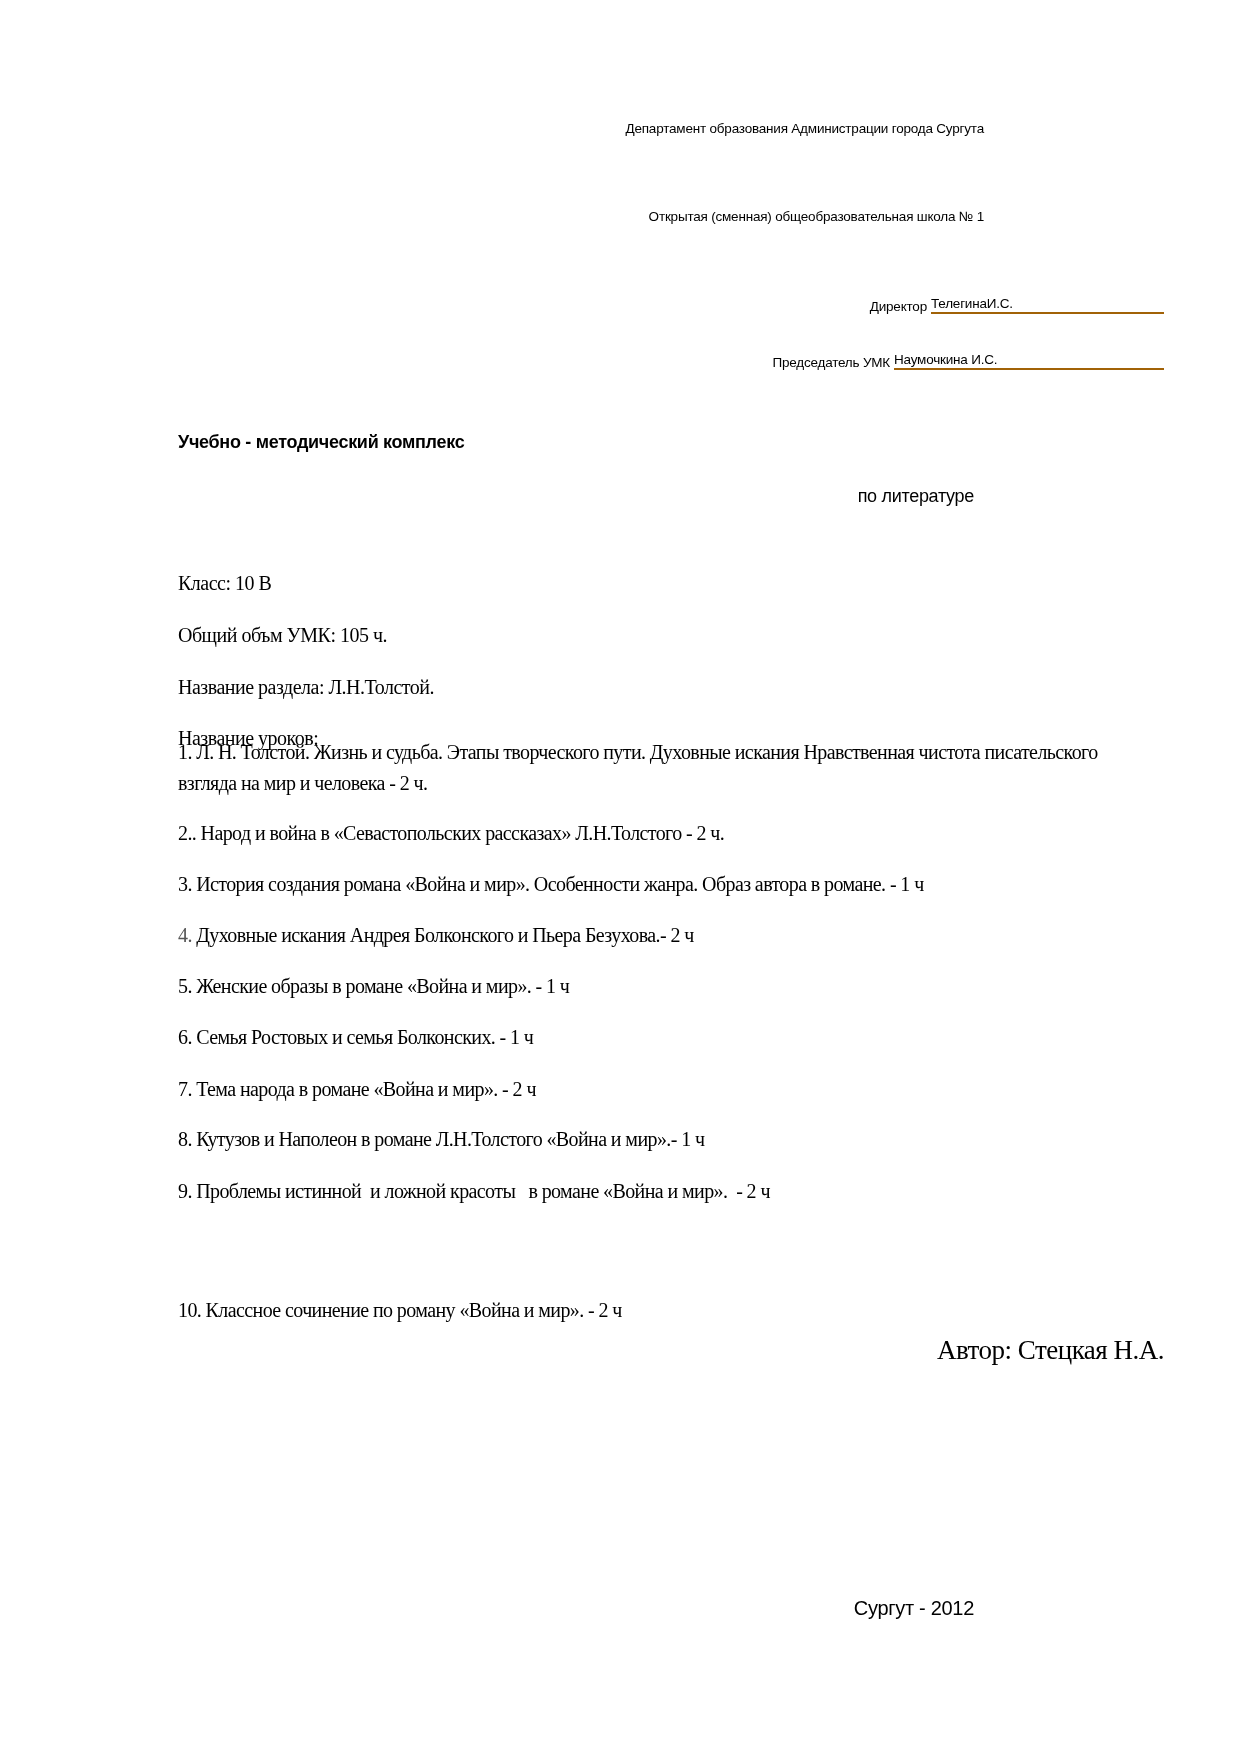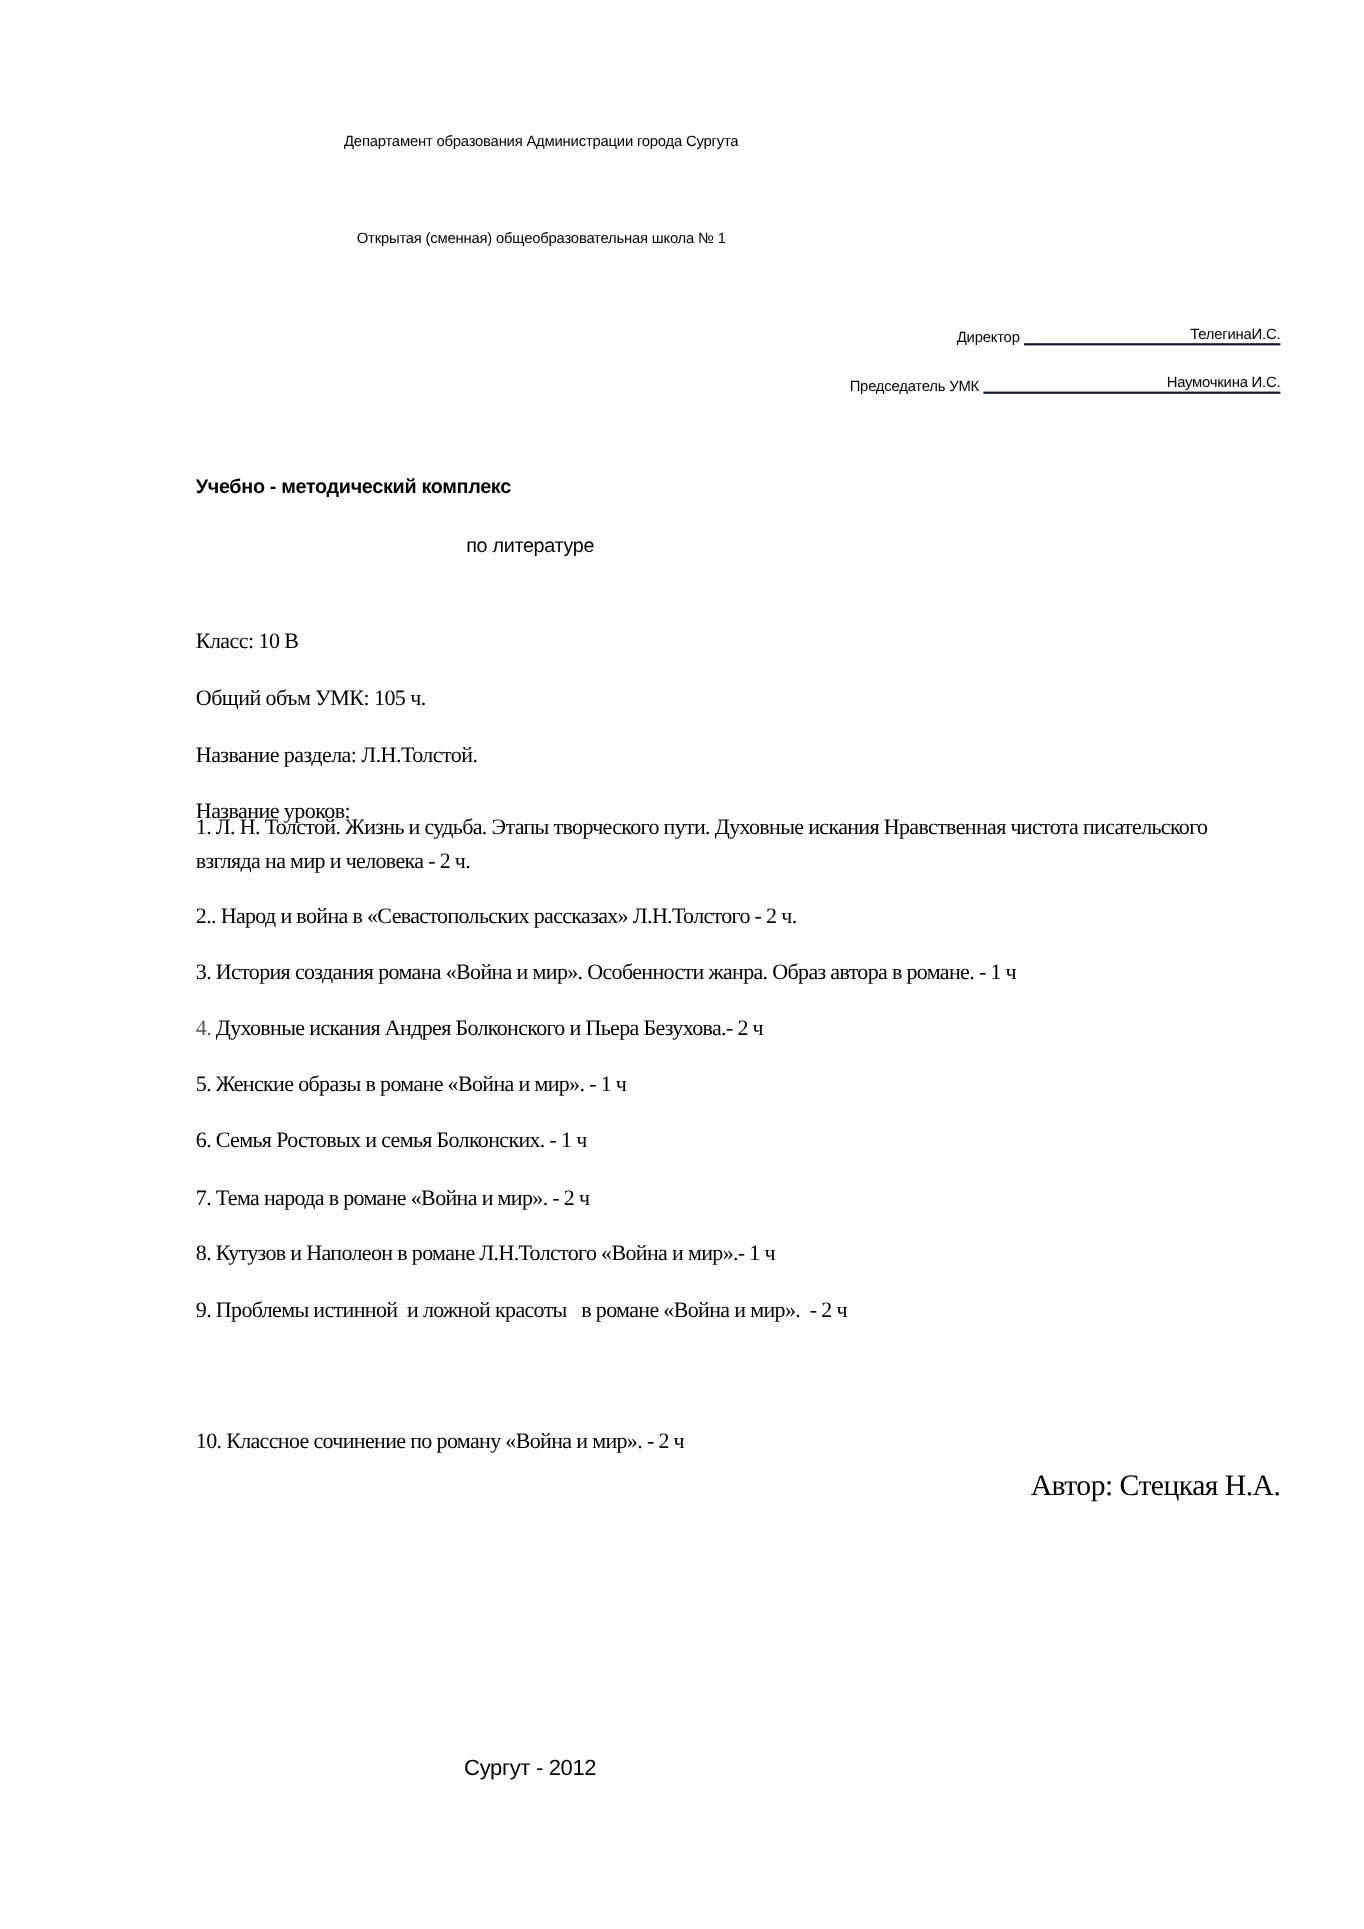--- a/index.html
+++ b/index.html
@@ -28,43 +28,42 @@
       font-family: "Liberation Serif", "DejaVu Serif", serif;
     }
     .abs {
       position: absolute;
       white-space: nowrap;
       line-height: 1;
     }
     .center-line {
       left: 0;
       width: 984px;
-      text-align: center;
+      text-align: right;
     }
     .org-line {
       font-size: 13.5px;
       letter-spacing: -0.2px;
     }
     .sig-row {
       position: absolute;
       right: 76px;
       display: flex;
       align-items: flex-end;
       font-size: 13.5px;
       white-space: nowrap;
       line-height: 1;
       letter-spacing: -0.2px;
     }
     .sig-role {
       margin-right: 4px;
     }
     .sig-line {
       display: inline-block;
-      border-bottom: 2px solid #0f172a;
-      text-align: right;
+      border-bottom: 2px solid #a16207;
       padding-bottom: 1px;
     }
     .sig-line.director { width: 233px; }
     .sig-line.chair { width: 270px; }
     .umk-title {
       left: 178px;
       font-size: 18px;
       font-weight: bold;
       letter-spacing: -0.3px;
     }
@@ -107,21 +106,21 @@
 
   <div class="abs center-line org-line sans" style="top:122px;">Департамент образования Администрации города Сургута</div>
   <div class="abs center-line org-line sans" style="top:210px;">Открытая (сменная) общеобразовательная школа № 1</div>
 
   <div class="sig-row sans" style="top:297px;">
     <span class="sig-role">Директор</span>
     <span class="sig-line director">
       <span>ТелегинаИ.С.</span>
     </span>
   </div>
-  <div class="sig-row sans" style="top:341px;margin-left:41px;">
+  <div class="sig-row sans" style="top:353px;margin-left:41px;">
     <span class="sig-role">Председатель  УМК</span>
     <span class="sig-line chair">
       <span>Наумочкина И.С.</span>
     </span>
   </div>
 
   <div class="abs umk-title sans" style="top:433px;">Учебно - методический комплекс</div>
   <div class="abs center-line subject sans" style="top:487px; left:-10px;">по литературе</div>
 
   <div class="abs meta serif" style="top:538px;">Класс: 10 В</div>

